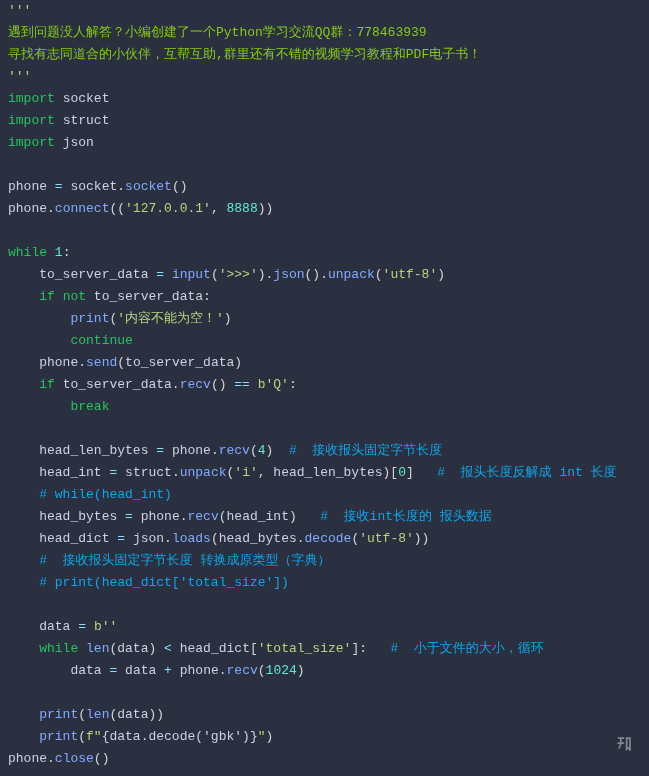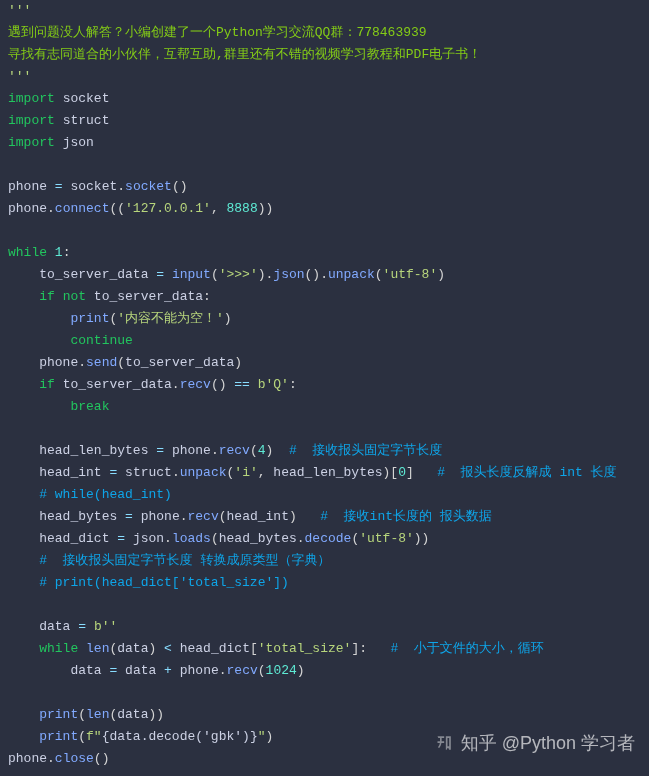--- a/index.html
+++ b/index.html
@@ -81,14 +81,13 @@
         <span class="t-txt">data</span> <span class="t-op">=</span> <span class="t-txt">data</span> <span class="t-op">+</span> <span class="t-txt">phone</span><span class="t-p">.</span><span class="t-fn">recv</span><span class="t-p">(</span><span class="t-num">1024</span><span class="t-p">)</span>
 
     <span class="t-fn">print</span><span class="t-p">(</span><span class="t-fn">len</span><span class="t-p">(</span><span class="t-txt">data</span><span class="t-p">))</span>
     <span class="t-fn">print</span><span class="t-p">(</span><span class="t-str">f"</span><span class="t-txt">{data.decode('gbk')}</span><span class="t-str">"</span><span class="t-p">)</span>
 <span class="t-txt">phone</span><span class="t-p">.</span><span class="t-fn">close</span><span class="t-p">()</span></pre>
 
 <div class="watermark">
   <svg width="20" height="20" viewBox="0 0 24 24" fill="rgba(255,255,255,0.65)">
     <path d="M13 4h6v16h-2l-1-2h-1l-1 2h-1V4zm2 2v10h2V6h-2zM3 4h8v2H8v4h3v2H7.7c-.3 2-1 4-2.7 6l-1.5-1c1.3-1.5 2-3 2.3-5H3v-2h3V6H4l-1-2z"></path>
   </svg>
-  <span>知乎 @Python 学习者</span>
 </div>
 
 </body></html>

